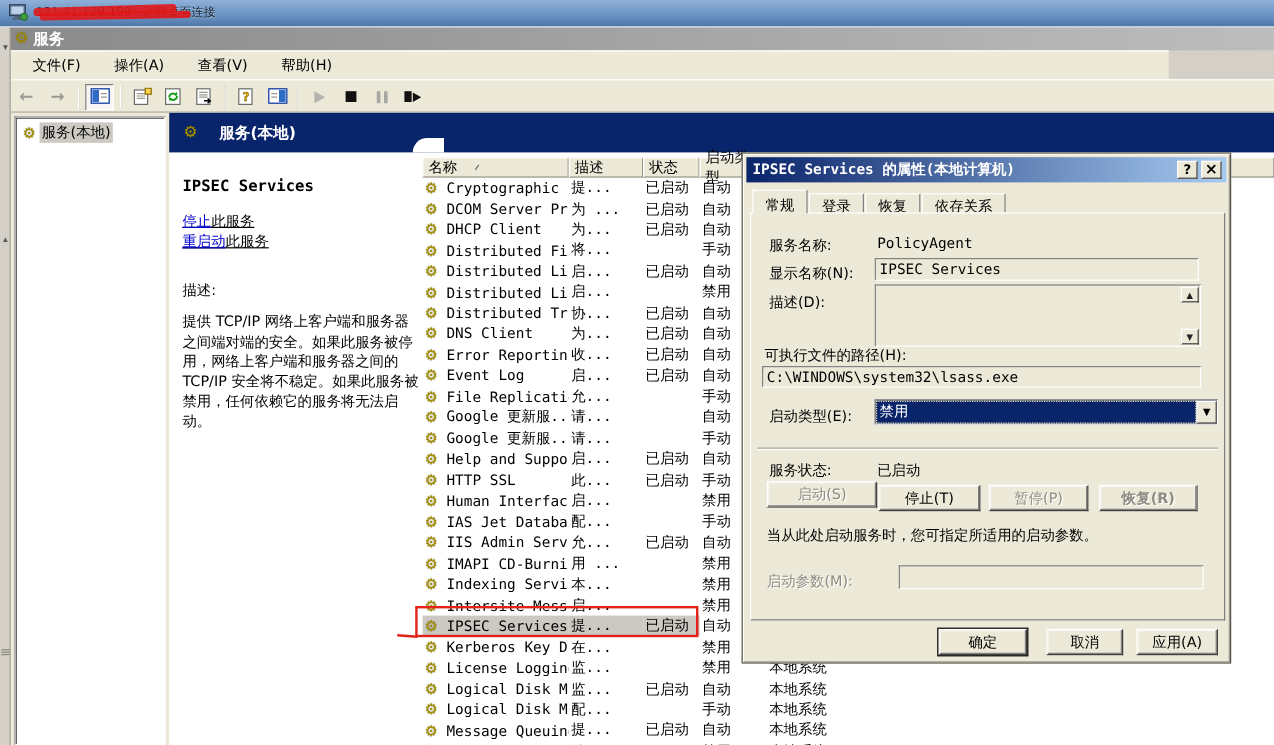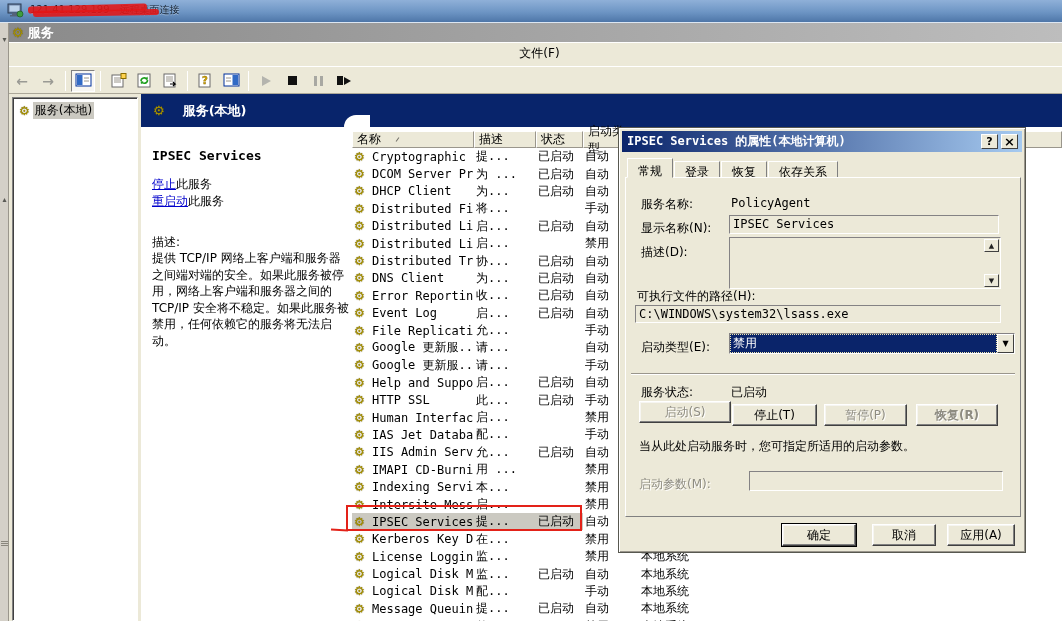--- a/index.html
+++ b/index.html
@@ -16,21 +16,21 @@
 
   
   .host-strip { left:0; top:23px; width:9px; height:598px; background:#d4d0c8; border-right:1px solid #9a968c; }
   .host-glyph { position:absolute; left:0px; width:9px; text-align:center; font-size:8px; color:#5a5a55; }
   .grip { position:absolute; left:1px; width:7px; height:1px; background:#8a877d; box-shadow:0 2px 0 #8a877d, 0 4px 0 #8a877d; }
 
   
   .mmc-title { left:9px; top:23px; width:1053px; height:19px;
     background:linear-gradient(90deg,#8a8a8a,#a9a9a9 60%,#bdbdbd); display:flex; align-items:center; }
   .mmc-title-text { color:#fff; font-weight:bold; font-size:13px; margin-left:4px; }
-  .menubar { left:9px; top:42px; width:1053px; height:24px; background:#ece9d8; border-top:1px solid #fff; display:flex; align-items:center;flex-direction:column; }
+  .menubar { left:9px; top:42px; width:965px; height:24px; background:#ece9d8; border-top:1px solid #fff; display:flex; align-items:center; }
   .menu-item { padding:2px 10px; margin-left:8px; font-size:12px; }
   .toolbar { left:9px; top:66px; width:1053px; height:28px; background:#ece9d8; border-top:1px solid #fff; box-shadow:inset 0 -1px 0 #aca899; display:flex; align-items:center; }
   .tb-sep { width:1px; height:20px; background:#9a968c; border-right:1px solid #fff; margin:0 4px; }
   .tb-btn { width:24px; height:22px; display:flex; align-items:center; justify-content:center; margin:0 1px; }
   .tb-btn.pressed { background:#f7f6f2; border:1px solid; border-color:#808080 #fff #fff #808080; }
   .arrow-glyph { font-size:14px; color:#9a9a94; font-weight:bold; line-height:1; }
 
   
   .shape-play { width:0; height:0; border-left:9px solid #b4b4ae; border-top:5.5px solid transparent; border-bottom:5.5px solid transparent; }
   .shape-stop { width:9px; height:9px; background:#111; }
@@ -46,24 +46,24 @@
   .right-pane { left:141px; top:94px; width:921px; height:527px; background:#fff; }
   .banner { position:absolute; left:0; top:0; width:921px; height:33px; background:#08246b; display:flex; align-items:center; }
   .banner-title { color:#fff; font-weight:bold; font-size:13px; margin-left:18px; }
   .corner-bulge { position:absolute; left:203px; top:21px; width:26px; height:12px; background:#fff; border-top-left-radius:12px; }
 
   .gear { font-family:"DejaVu Sans",sans-serif; color:#a89200; text-shadow:0 0 1px #4e4400; font-size:13px; line-height:1; }
   .gear.small { font-size:12px; }
 
   
   .info-title { position:absolute; left:11px; top:54px; font-family:"DejaVu Sans Mono",monospace; font-weight:bold; font-size:13px; }
-  .link-line { position:absolute; left:11px; font-size:12px; }
+  .link-line { position:absolute; left:11px; font-size:12px;text-decoration:underline; }
   .blue-link { color:#0000cc; text-decoration:underline; cursor:pointer; }
   .info-desc-label { position:absolute; left:11px; top:140px; }
-  .info-desc { position:absolute; left:11px; top:156px; width:200px; line-height:16.6px; font-size:12px; }
+  .info-desc { position:absolute; left:11px; top:166px; width:200px; line-height:16.6px; font-size:12px; }
 
   
   .list-header { position:absolute; left:211px; top:37px; width:710px; height:17px; display:flex; }
   .hcell { background:#ece9d8; border:1px solid; border-color:#fff #9a968c #9a968c #fff; font-size:12px; padding:0 4px; display:flex; align-items:center; height:17px; }
   .rows { position:absolute; left:211px; top:54px; width:710px; height:473px; overflow:hidden; }
   .srow { display:flex; height:17.4px; align-items:center; font-family:"DejaVu Sans Mono",monospace; font-size:12px; white-space:nowrap; }
   .cell { overflow:hidden; padding:0 2px; height:17px; display:flex; align-items:center; }
   .c-name { width:122px; } .c-desc { width:62px; } .c-status { width:47px; } .c-startup { width:56px; } .c-logon { width:110px; }
   .srow.selected .c-name, .srow.selected .c-desc, .srow.selected .c-status { background:#cbc9c1; }
 

